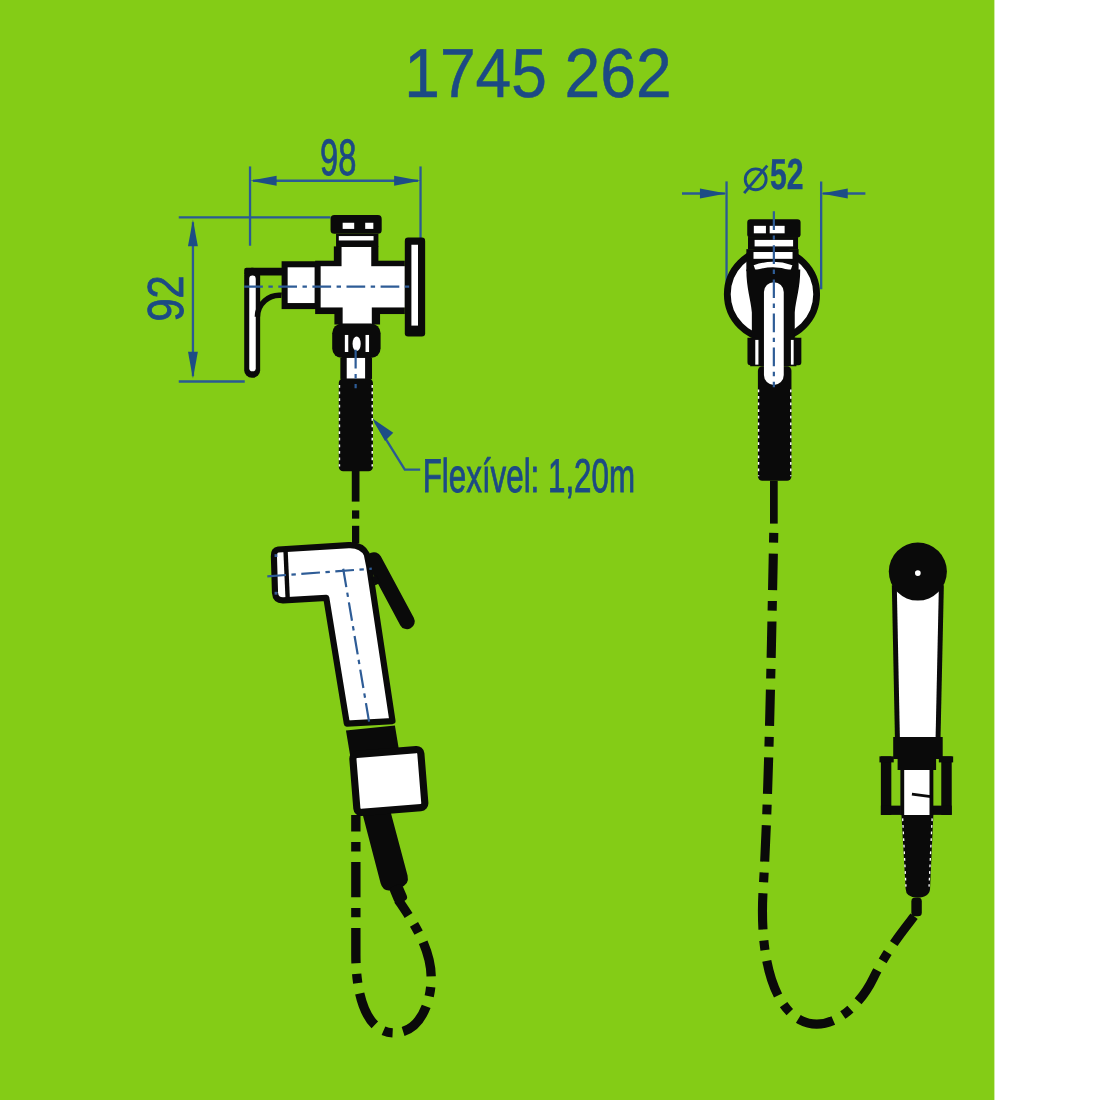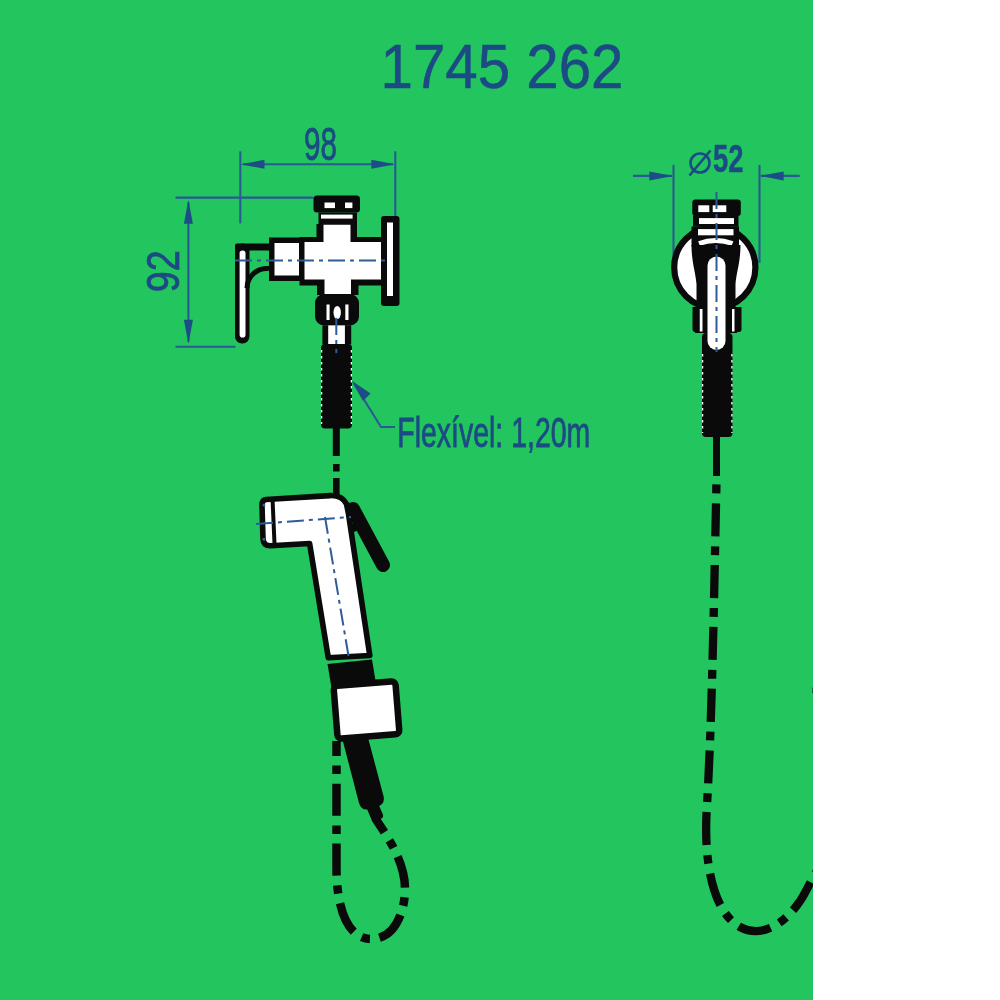--- a/index.html
+++ b/index.html
@@ -1,16 +1,16 @@
 <!DOCTYPE html>
 <html><head>
 <meta charset="utf-8">
 <style>
   html,body{margin:0;padding:0;background:#ffffff;}
-  #page{width:800px;height:1000px;position:relative;background:#22c55e;overflow:hidden;padding-left:13px;}
+  #page{width:904px;height:1000px;position:relative;background:#84cc16;overflow:hidden;}
   svg{display:block;}
   text{font-family:"Liberation Sans",sans-serif;}
 </style>
 </head>
 <body>
 <div id="page">
 <svg width="1000" height="1000" viewBox="0 0 1000 1000">
 <defs></defs>
 
 <text x="489" y="88" font-size="63" fill="#1c4a84" stroke="#1c4a84" stroke-width="0.5" text-anchor="middle" textLength="243" lengthAdjust="spacingAndGlyphs">1745 262</text>

